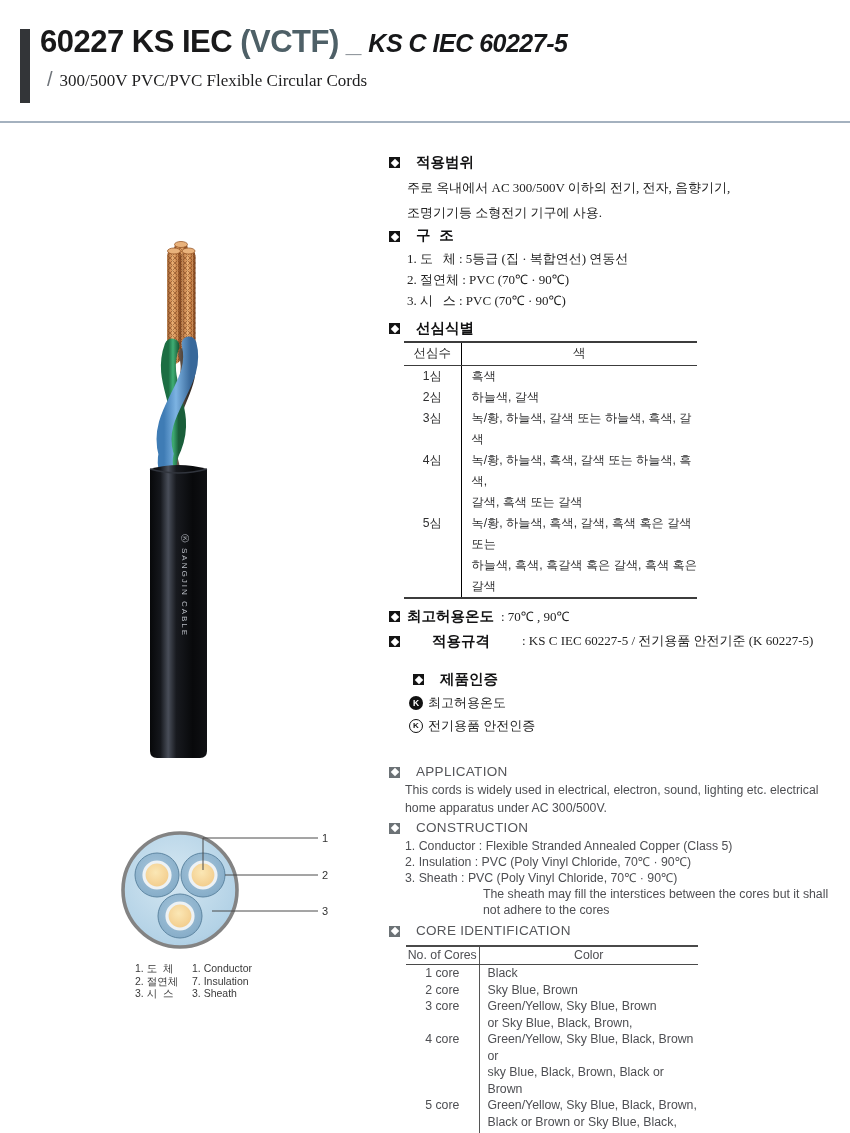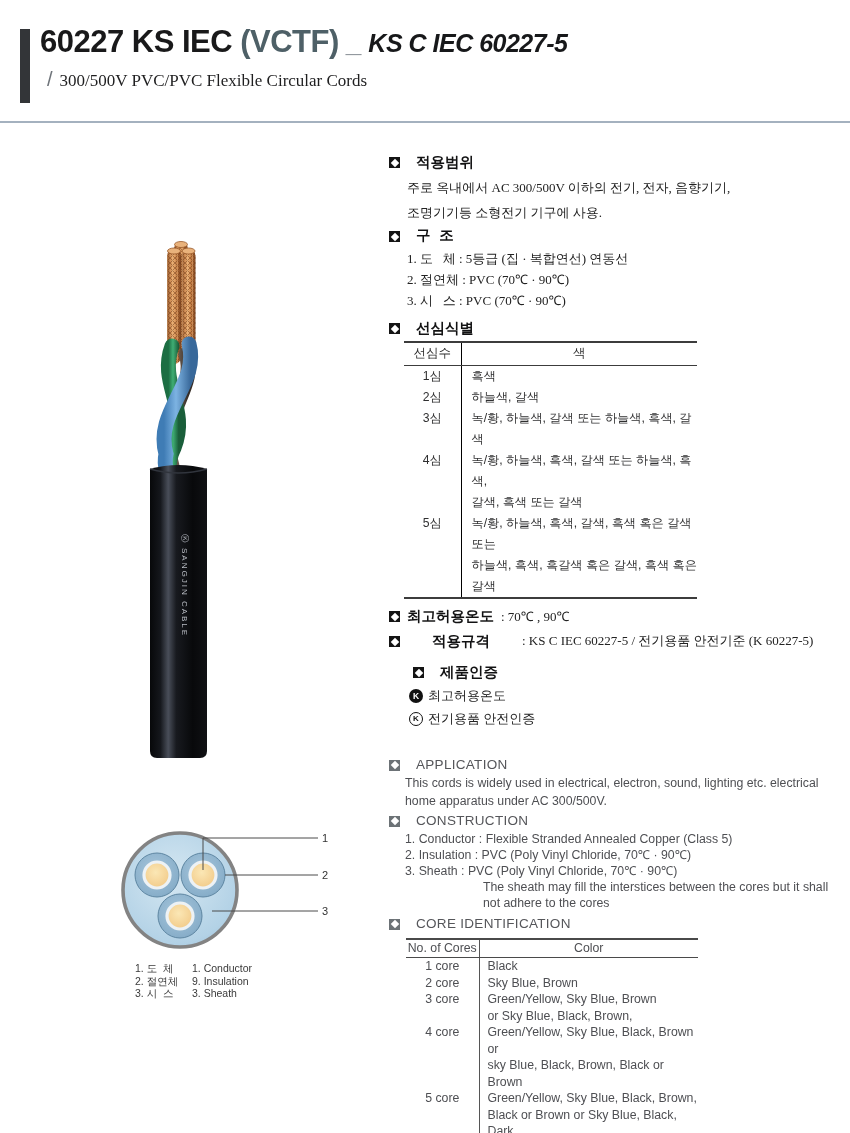--- a/index.html
+++ b/index.html
@@ -203,21 +203,21 @@
     <text x="209" y="92" font-size="11" fill="#333">3</text>
   </svg>
 
   <div class="legend">
     <div class="legend-row">
       <span class="legend-ko">1. 도  체</span>
       <span class="legend-en">1. Conductor</span>
     </div>
     <div class="legend-row">
       <span class="legend-ko">2. 절연체</span>
-      <span class="legend-en">9. Insulation</span>
+      <span class="legend-en">7. Insulation</span>
     </div>
     <div class="legend-row">
       <span class="legend-ko">3. 시  스</span>
       <span class="legend-en">3. Sheath</span>
     </div>
   </div>
 
   <div class="right-col">
 
     <div class="sec-h">
@@ -277,21 +277,21 @@
       <span class="kh">최고허용온도</span>
       <span class="k-val">: 70℃ , 90℃</span>
     </div>
 
     <div class="inline-sec" style="margin-top:6px;gap:32px;">
       <span class="bullet bk"></span>
       <span class="kh">적용규격</span>
       <span class="k-val">: KS C IEC 60227-5 / 전기용품 안전기준 (K 60227-5)</span>
     </div>
 
-    <div class="sec-h" style="margin-top:12px;padding-left:24px;">
+    <div class="sec-h" style="margin-top:19px;padding-left:24px;">
       <span class="bullet bk"></span>
       <span class="kh">제품인증</span>
     </div>
     <div class="cert-items">
       <div class="cert-row">
         <span class="mark solid">K</span>
         <span class="cert-label-ko">최고허용온도</span>
       </div>
       <div class="cert-row">
         <span class="mark outline">K</span>

